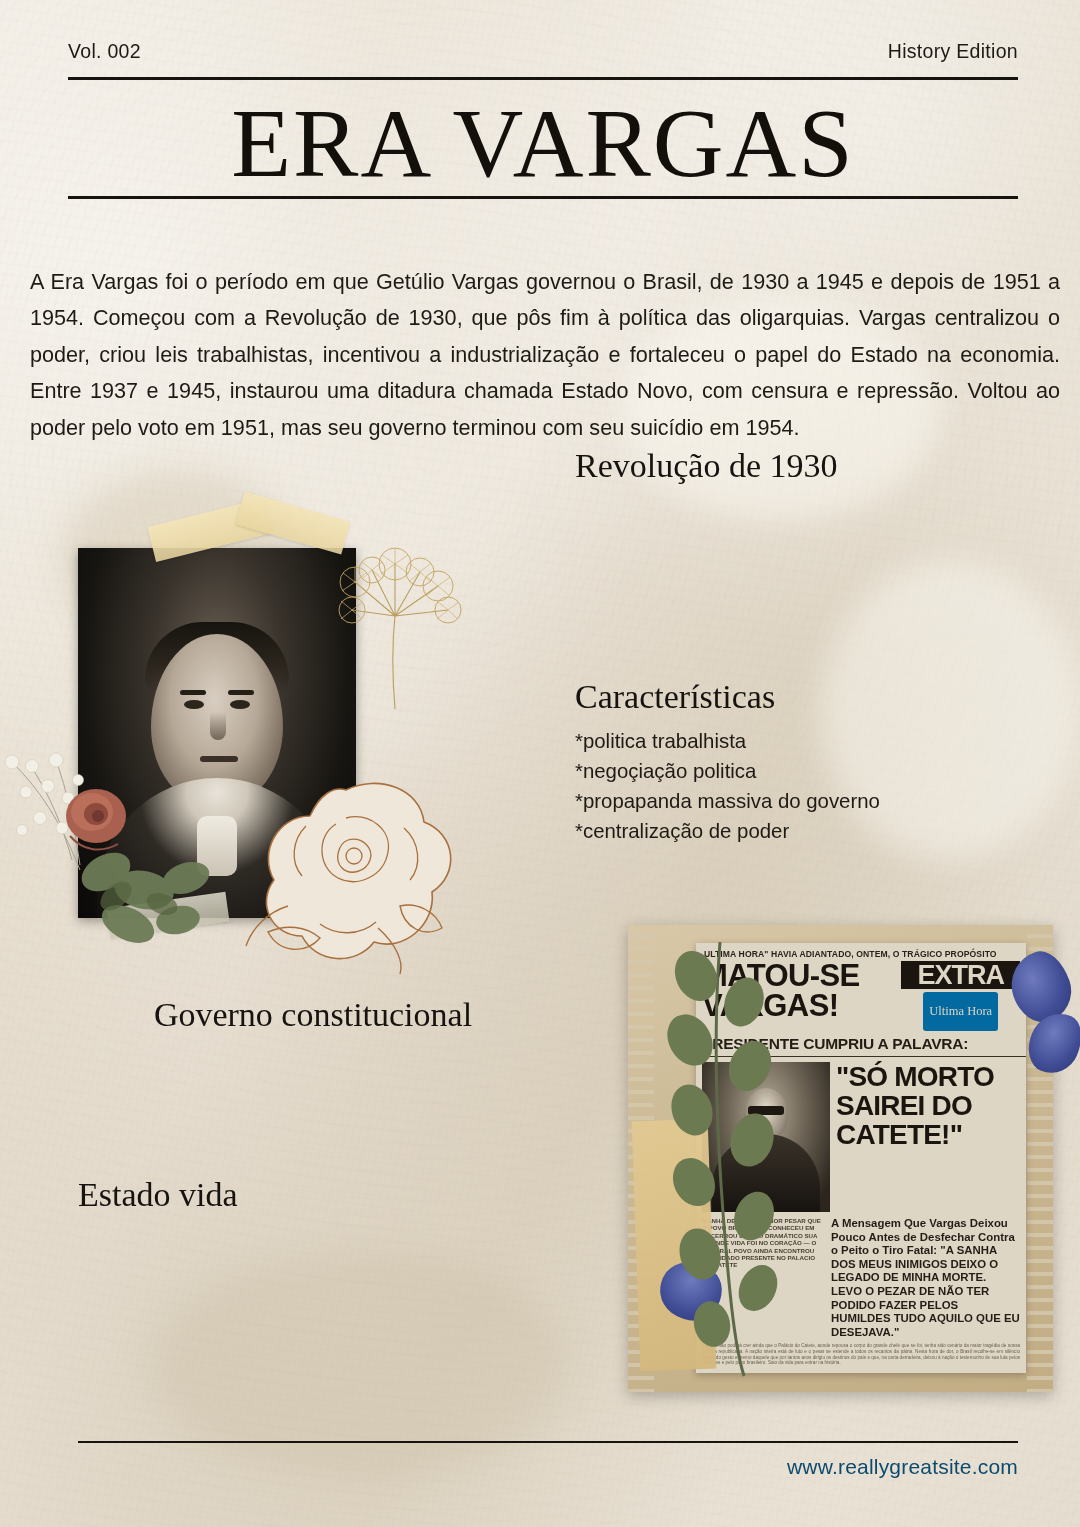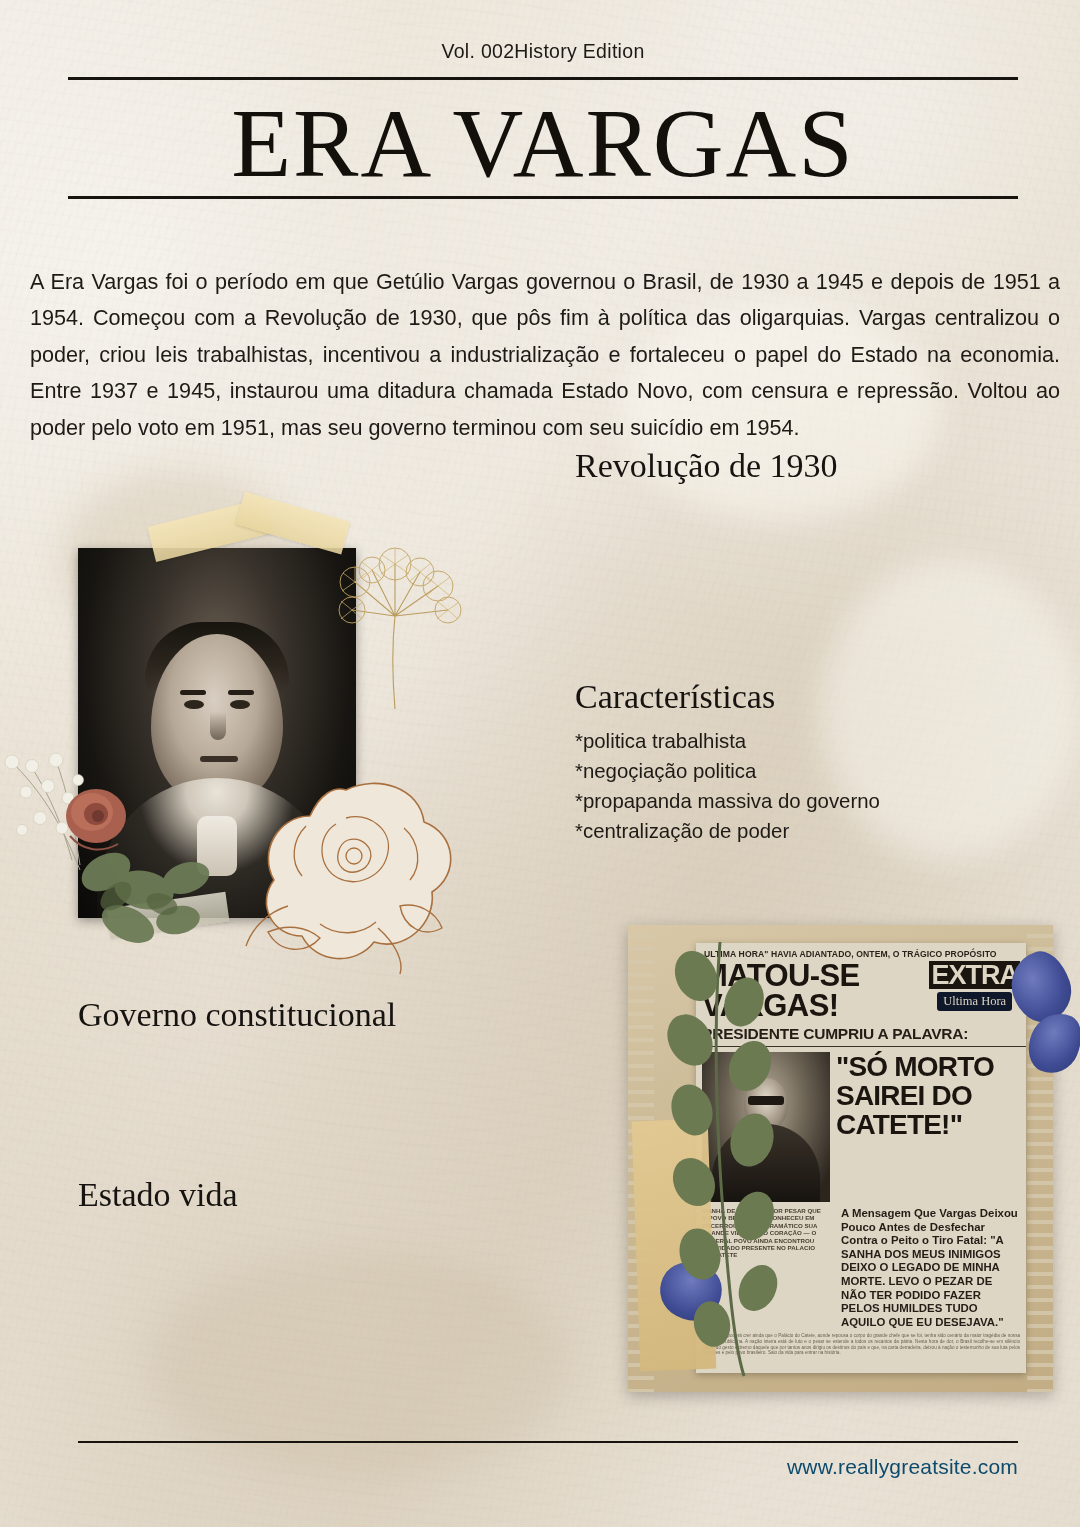--- a/index.html
+++ b/index.html
@@ -46,21 +46,21 @@
 
   
   .masthead {
     position: absolute;
     left: 68px;
     right: 62px;
     top: 40px;
   }
   .masthead-row {
     display: flex;
-    justify-content: center;
+    justify-content: space-between;
     align-items: baseline;
     font-size: 19.5px;
     letter-spacing: .3px;
     color: #1d1915;
   }
   .rule {
     height: 3px;
     background: #17130f;
     margin-top: 14px;
   }
@@ -109,21 +109,21 @@
   }
   .sec .bullets div { white-space: pre-wrap; }
 
   #sec-revolucao { left: 575px; top: 447px; width: 470px; }
   #sec-revolucao h2 { font-size: 34px; }
 
   #sec-caracteristicas { left: 575px; top: 678px; width: 460px; }
   #sec-caracteristicas h2 { font-size: 34px; }
 
   #sec-governo { left: 78px; top: 996px; width: 470px; }
-  #sec-governo h2 { font-size: 34px; margin-bottom: 18px; }
+  #sec-governo h2 { font-size: 34px; margin-bottom: 18px; text-align: center; }
   #sec-governo .bullets { line-height: 29px; }
 
   #sec-estadonovo { left: 78px; top: 1176px; width: 520px; }
   #sec-estadonovo h2 { font-size: 34px; margin-bottom: 22px; }
   #sec-estadonovo .bullets { font-size: 20.4px; line-height: 38px; margin-left: -22px; }
 
   
   .footer {
     position: absolute;
     left: 78px;
@@ -293,29 +293,29 @@
   .extra-box {
     margin-left: auto;
     text-align: center;
   }
   .extra {
     background: #1b1510;
     color: #ded6c4;
     font-weight: bold;
     font-size: 27px;
     line-height: 28px;
-    padding: 0 2px;
+    padding: 0 16px;
     letter-spacing: -1px;
   }
   .ultima {
     font-family: "Liberation Serif", serif;
     font-size: 12.5px;
-    background: #0f172a;
+    background: #0369a1;
     color: #ded6c4;
-    padding: 2px 6px;
+    padding: 12px 6px;
     margin-top: 3px;
     border-radius: 3px;
     display: inline-block;
   }
   .clip-sub {
     font-weight: bold;
     font-size: 15.5px;
     letter-spacing: -.2px;
     padding: 4px 6px 3px;
     border-bottom: 1.5px solid #3a3026;
@@ -367,21 +367,21 @@
     flex: 1;
     padding-left: 6px;
     font-weight: bold;
     font-size: 28px;
     line-height: 29px;
     letter-spacing: -.8px;
     color: #1b1510;
   }
   .clip-body {
     display: flex;
-    gap: 17px;
+    gap: 7px;
     padding: 5px 6px 0;
   }
   .clip-col-left {
     width: 122px;
     font-size: 6.2px;
     line-height: 7.4px;
     color: #4a4034;
     font-weight: bold;
   }
   .clip-col-right {

